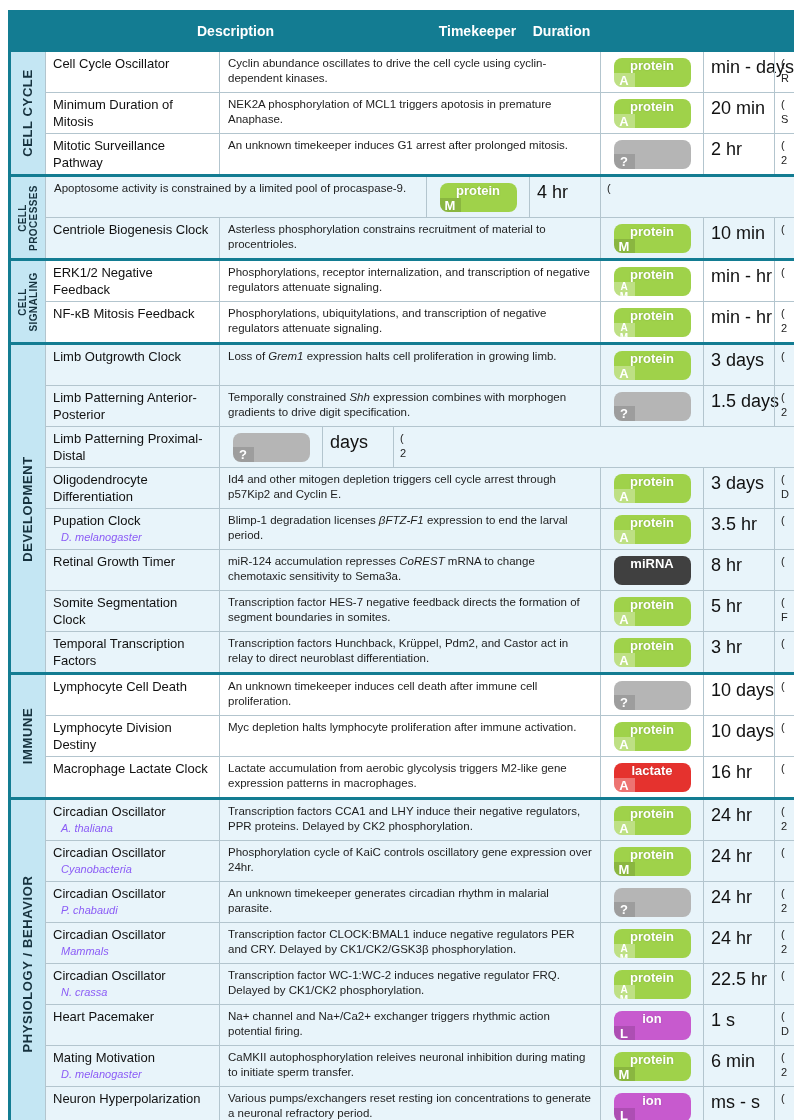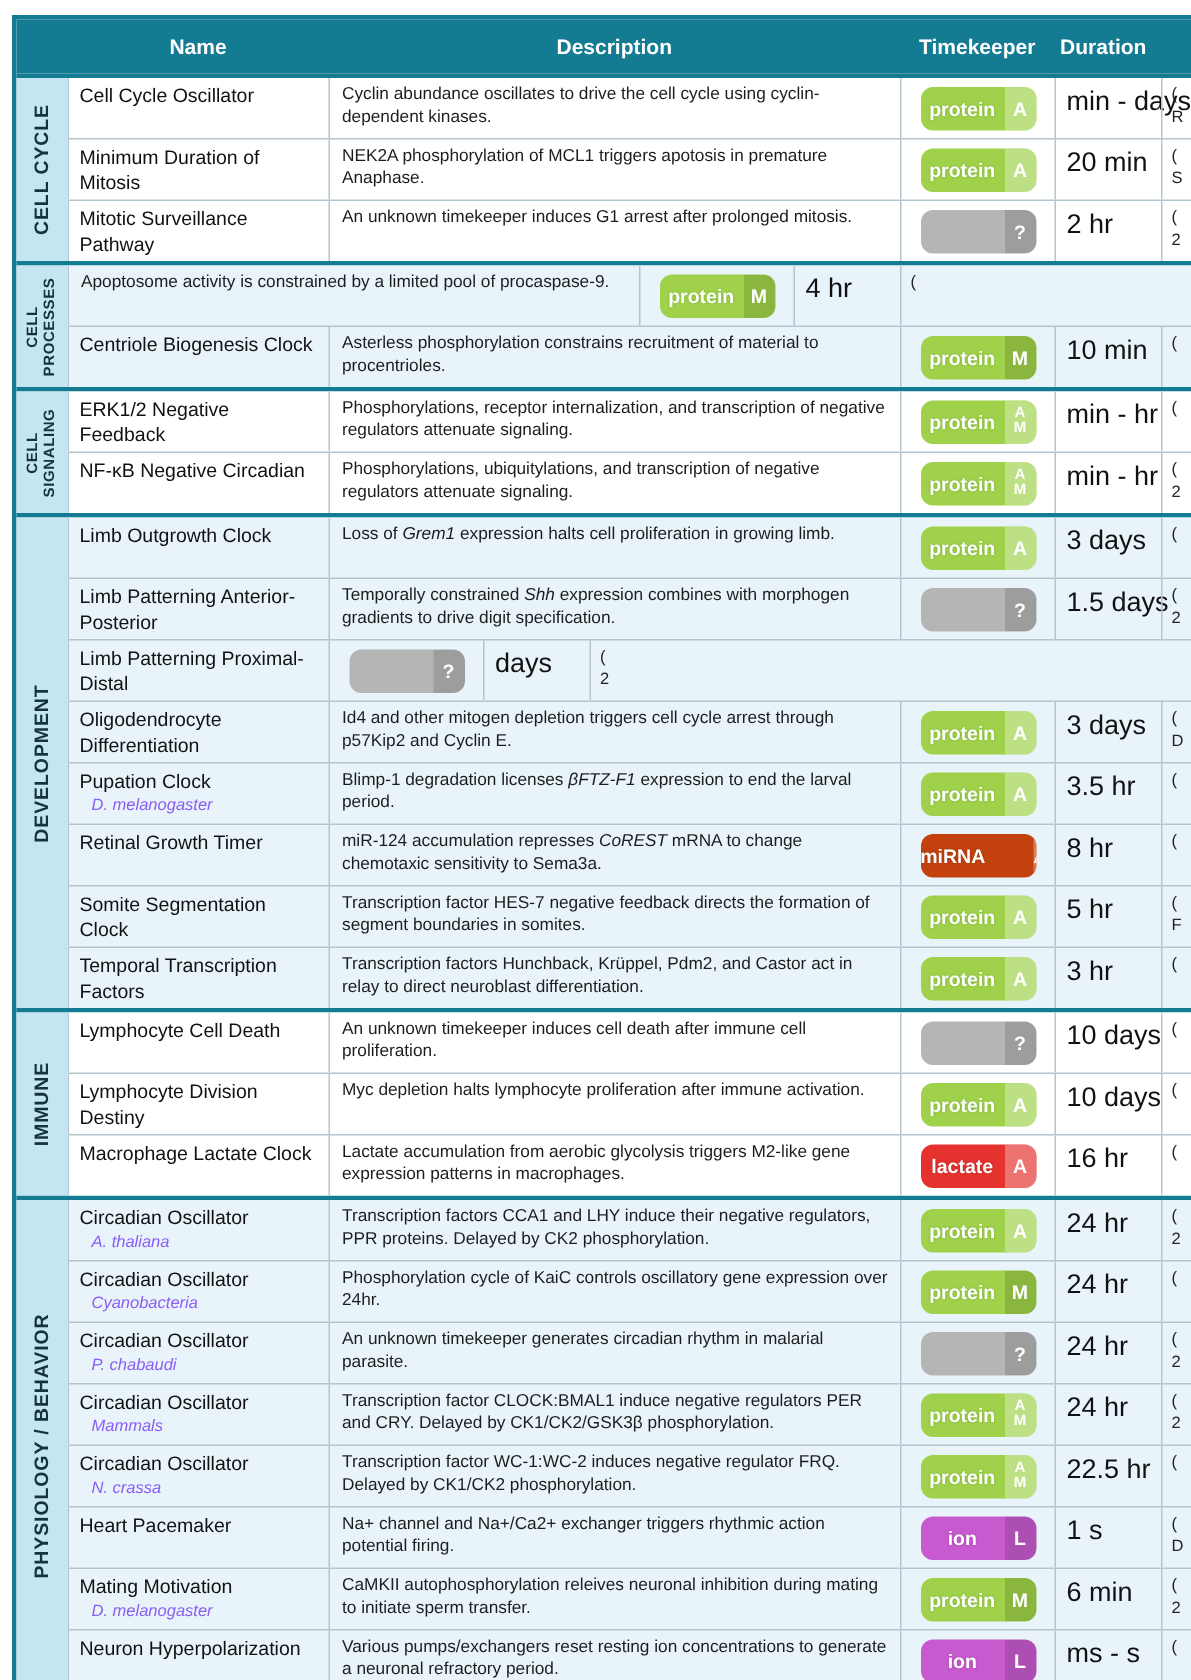--- a/index.html
+++ b/index.html
@@ -23,39 +23,38 @@
   .rot.small{font-size:10px;letter-spacing:0.4px;}
   .rows{flex:1;display:flex;flex-direction:column;}
   .row{display:flex;height:40px;background:#fff;}
   .tinted .row{background:#e8f4fa;}
   .row + .row{border-top:1px solid #b3c5ce;}
   .cell{box-sizing:border-box;border-left:1px solid #b3c5ce;flex:none;}
   .name-cell{width:174px;padding:4px 6px 2px 7px;font-size:13px;line-height:1.28;color:#111;}
   .species{font-style:italic;padding-left:8px;font-size:11px;color:#8b5cf6;}
   .desc-cell{width:381px;padding:4px 8px 2px 8px;font-size:11.5px;line-height:1.32;color:#1d1d1d;}
   .tk-cell{width:103px;display:flex;align-items:center;justify-content:center;}
-  .badge{width:77px;height:29px;border-radius:8px;display:flex;overflow:hidden;}
+  .badge{width:77px;height:29px;border-radius:8px;display:flex;overflow:hidden;flex-direction:column;}
   .blbl{flex:1;display:flex;align-items:center;justify-content:center;color:#fff;
         font-weight:bold;font-size:13px;text-shadow:0 0 2px rgba(0,0,0,0.18);}
   .bltr{width:21px;display:flex;flex-direction:column;align-items:center;justify-content:center;
         color:#fff;font-weight:bold;font-size:13px;}
   .bltr.light{background:rgba(255,255,255,0.32);}
   .bltr.dark{background:rgba(0,0,0,0.13);}
   .bltr.stack .bl{font-size:10px;line-height:10px;}
   .dur-cell{width:71px;padding:5px 4px 2px 7px;font-size:18px;color:#111;white-space:nowrap;}
   .ref-cell{width:42px;padding:4px 4px 2px 6px;font-size:11px;color:#222;line-height:1.35;}
 </style>
 </head>
 <body>
 
 <div class="page">
   <div class="tbl">
     <div class="header-row">
       <div class="hcell h-group"></div>
-      <div class="hcell h-name">Name</div>
       <div class="hcell h-desc">Description</div>
       <div class="hcell h-tk">Timekeeper</div>
       <div class="hcell h-dur">Duration</div>
       <div class="hcell h-ref"></div>
     </div>
     <div id="table-body">
         <div class="group">
           <div class="group-label">
             <div class="rot">CELL CYCLE</div>
           </div>
@@ -180,21 +179,21 @@
                   </div>
                 </div>
               </div>
               <div class="cell dur-cell">min - hr</div>
               <div class="cell ref-cell">
                 <div class="refline">(</div>
               </div>
             </div>
             <div class="row">
               <div class="cell name-cell">
-                <div class="nm">NF-κB Negative Circadian</div>
+                <div class="nm">NF-κB Mitosis Feedback</div>
               </div>
               <div class="cell desc-cell"><span>Phosphorylations, ubiquitylations, and transcription of negative regulators attenuate signaling.</span></div>
               <div class="cell tk-cell">
                 <div class="badge" style="background: rgb(159, 210, 74);">
                   <div class="blbl">protein</div>
                   <div class="bltr light stack">
                     <div class="bl">A</div>
                     <div class="bl">M</div>
                   </div>
                 </div>
@@ -304,21 +303,21 @@
               <div class="cell ref-cell">
                 <div class="refline">(</div>
               </div>
             </div>
             <div class="row">
               <div class="cell name-cell">
                 <div class="nm">Retinal Growth Timer</div>
               </div>
               <div class="cell desc-cell"><span>miR-124 accumulation represses </span><i>CoREST</i><span> mRNA to change chemotaxic sensitivity to Sema3a.</span></div>
               <div class="cell tk-cell">
-                <div class="badge" style="background: #c2410c; gap: 32px;">
+                <div class="badge" style="background: #404040; gap: 32px;">
                   <div class="blbl">miRNA</div>
                   <div class="bltr light">
                     <div class="bl">A</div>
                   </div>
                 </div>
               </div>
               <div class="cell dur-cell">8 hr</div>
               <div class="cell ref-cell">
                 <div class="refline">(</div>
               </div>

